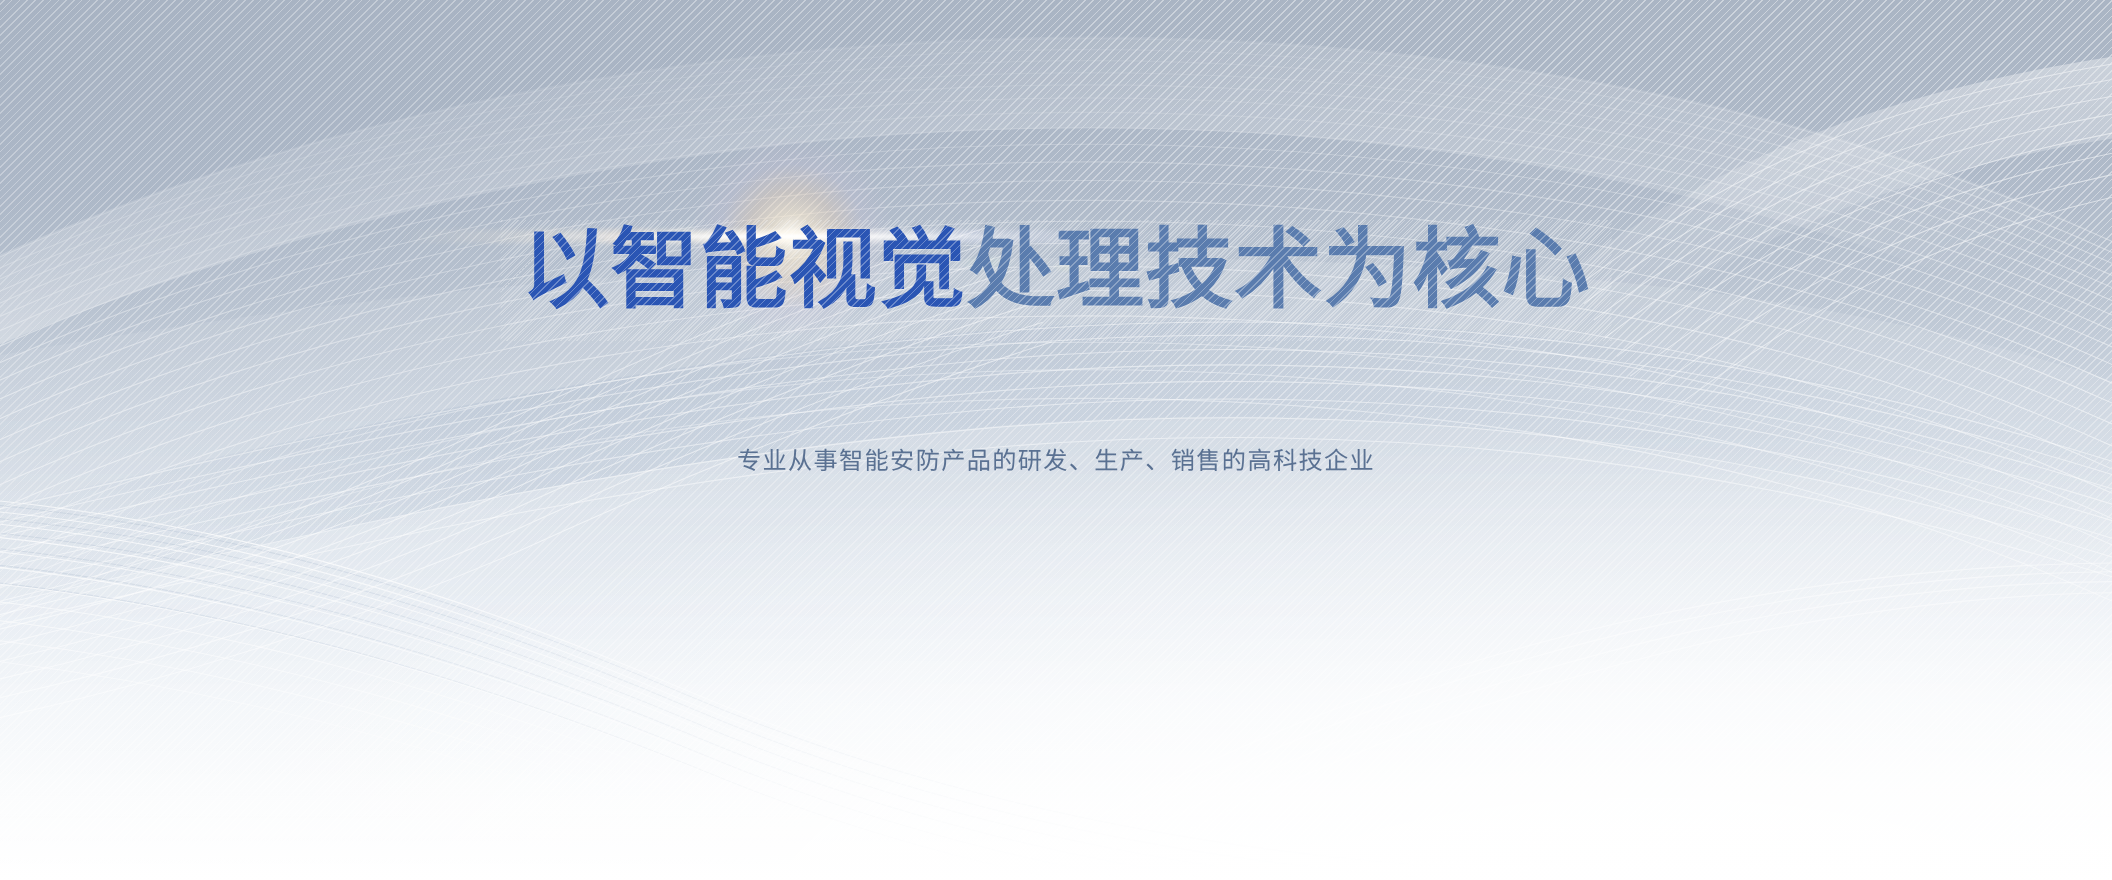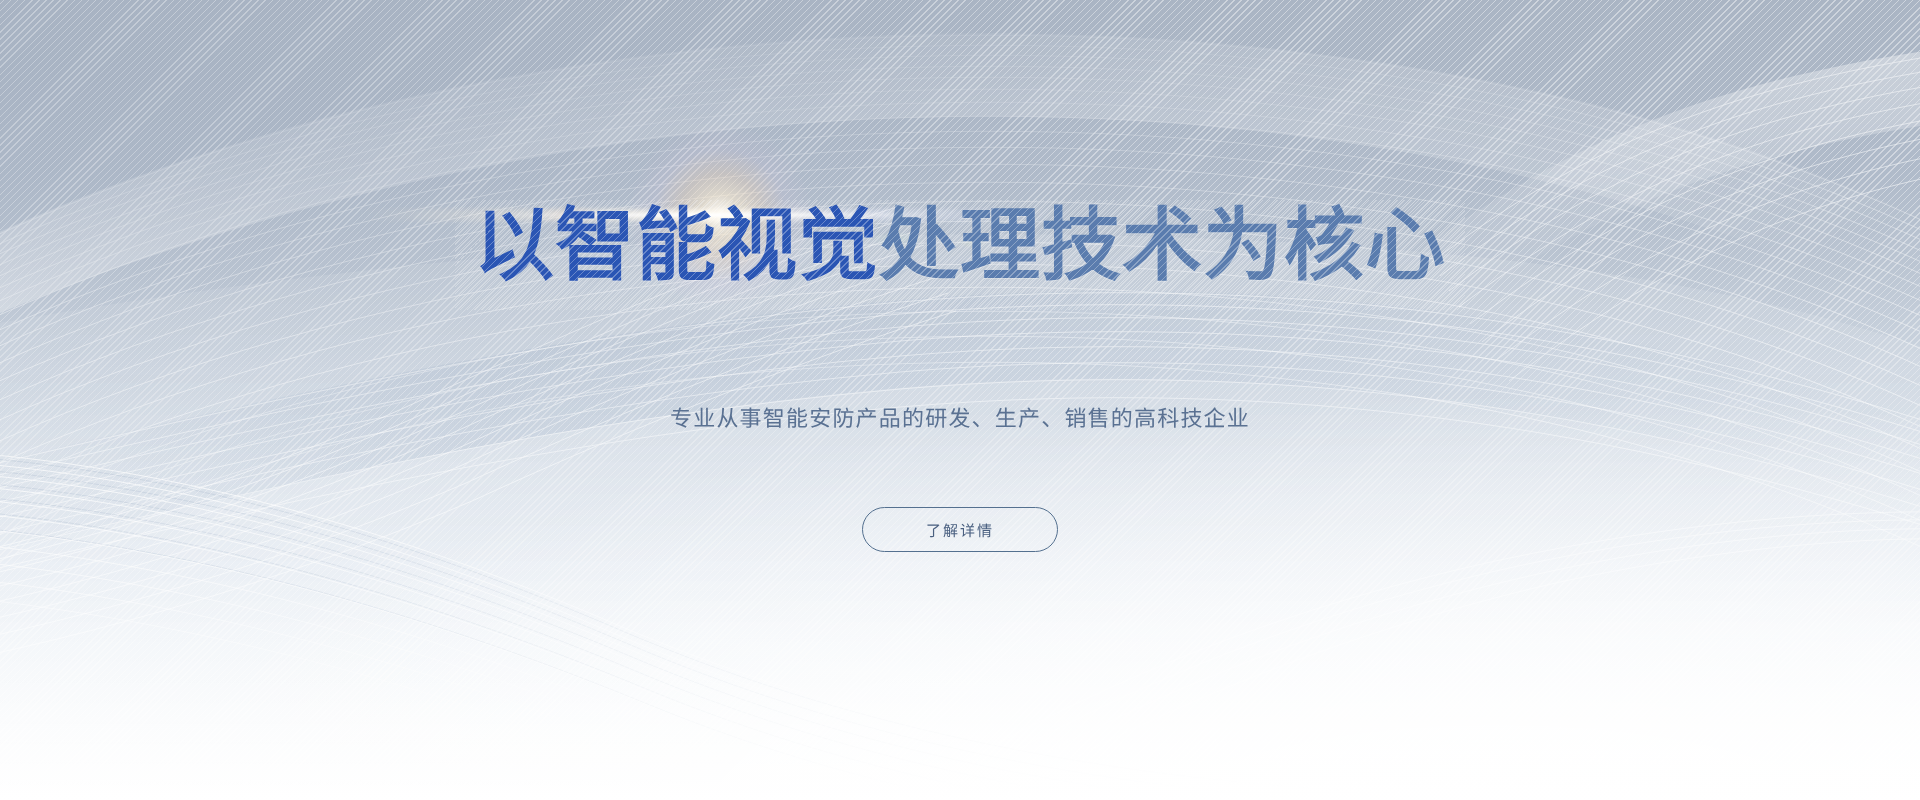--- a/index.html
+++ b/index.html
@@ -394,15 +394,14 @@
   </div>
 
   <div class="content">
 
     <h1 class="headline"><span class="seg seg-primary">以智能视觉</span><span class="seg seg-secondary">处理技术为核心</span></h1>
 
     <div class="headline-stripes"></div>
 
     <p class="subtitle">专业从事智能安防产品的研发、生产、销售的高科技企业</p>
 
-    <button class="cta-button" type="button">了解详情</button>
   </div>
 </div>
 
 </body></html>

